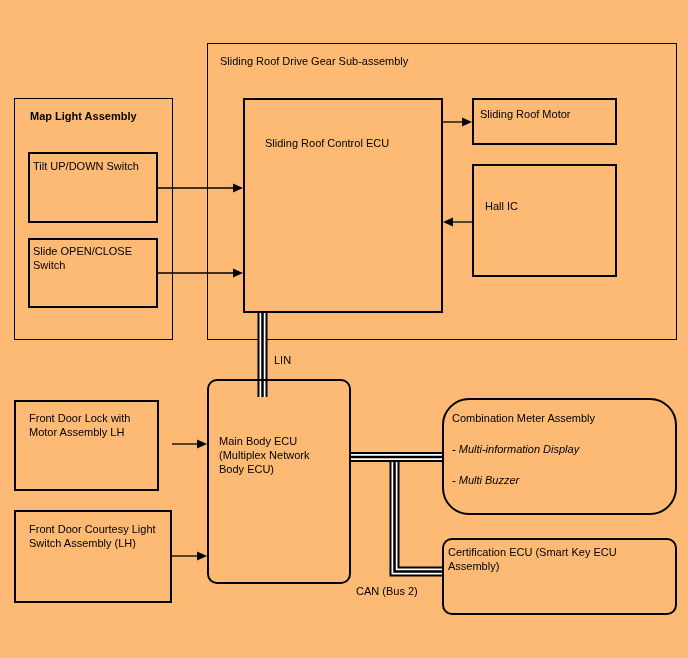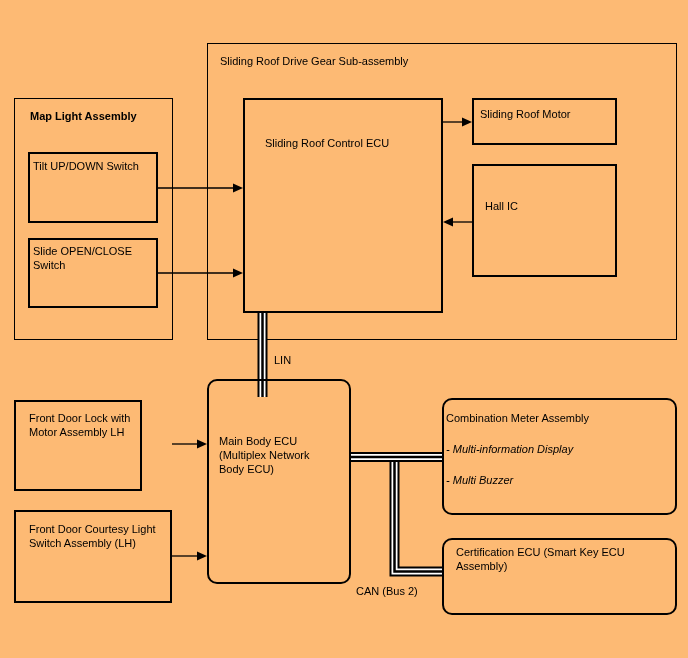--- a/index.html
+++ b/index.html
@@ -34,25 +34,25 @@
   .drive-gear .title { padding: 10px 0 0 12px; }
   .map-light    { left: 14px;  top: 98px;  width: 159px; height: 242px; font-weight: bold; }
   .map-light .title { padding: 10px 0 0 15px; }
 
   
   .tilt-switch   { left: 28px;  top: 152px; width: 130px; height: 71px;  padding: 5px 0 0 3px; }
   .slide-switch  { left: 28px;  top: 238px; width: 130px; height: 70px;  padding: 4px 0 0 3px; }
   .control-ecu   { left: 243px; top: 98px;  width: 200px; height: 215px; padding: 36px 0 0 20px; }
   .roof-motor    { left: 472px; top: 98px;  width: 145px; height: 47px;  padding: 7px 0 0 6px; }
   .hall-ic       { left: 472px; top: 164px; width: 145px; height: 113px; padding: 33px 0 0 11px; }
-  .door-lock     { left: 14px;  top: 400px; width: 128px; height: 91px;  padding: 9px 0 0 13px; }
+  .door-lock     { left: 14px;  top: 400px; width: 145px; height: 91px;  padding: 9px 0 0 13px; }
   .door-courtesy { left: 14px;  top: 510px; width: 158px; height: 93px;  padding: 10px 0 0 13px; }
   .main-body-ecu { left: 207px; top: 379px; width: 144px; height: 205px; padding: 53px 0 0 10px; }
-  .combi-meter   { left: 442px; top: 398px; width: 235px; height: 117px; padding: 11px 0 0 2px; }
-  .cert-ecu      { left: 442px; top: 538px; width: 235px; height: 77px;  padding: 5px 0 0 12px; }
+  .combi-meter   { left: 442px; top: 398px; width: 235px; height: 117px; padding: 11px 0 0 8px; border-radius: 27px; }
+  .cert-ecu      { left: 442px; top: 538px; width: 235px; height: 77px;  padding: 5px 0 0 4px; }
   .combi-meter .item { margin-top: 17px; font-style: italic; }
 
   
   .lin-label { left: 274px; top: 353px; }
   .can-label { left: 356px; top: 584px; }
 
   .bus-black { stroke: #000000; stroke-width: 10; fill: none; }
   .bus-white { stroke: #ffffff; stroke-width: 6;  fill: none; }
   .bus-core  { stroke: #000000; stroke-width: 2.5; fill: none; }
   .wire      { stroke: #000000; stroke-width: 1.3; fill: none; }

